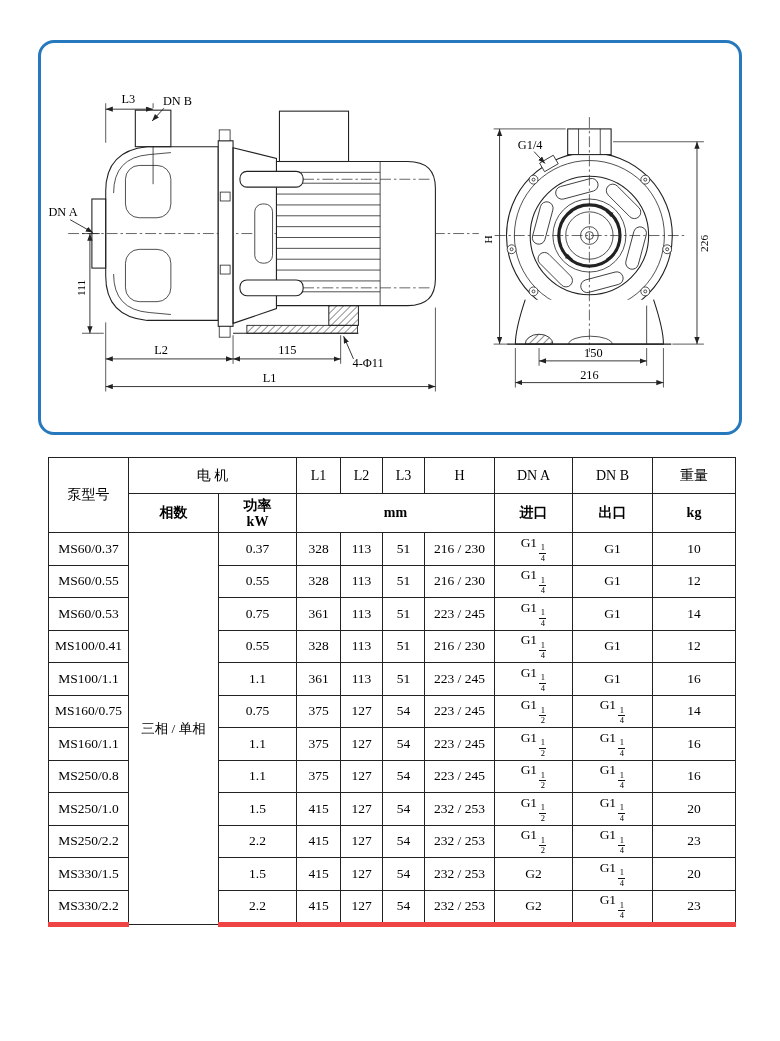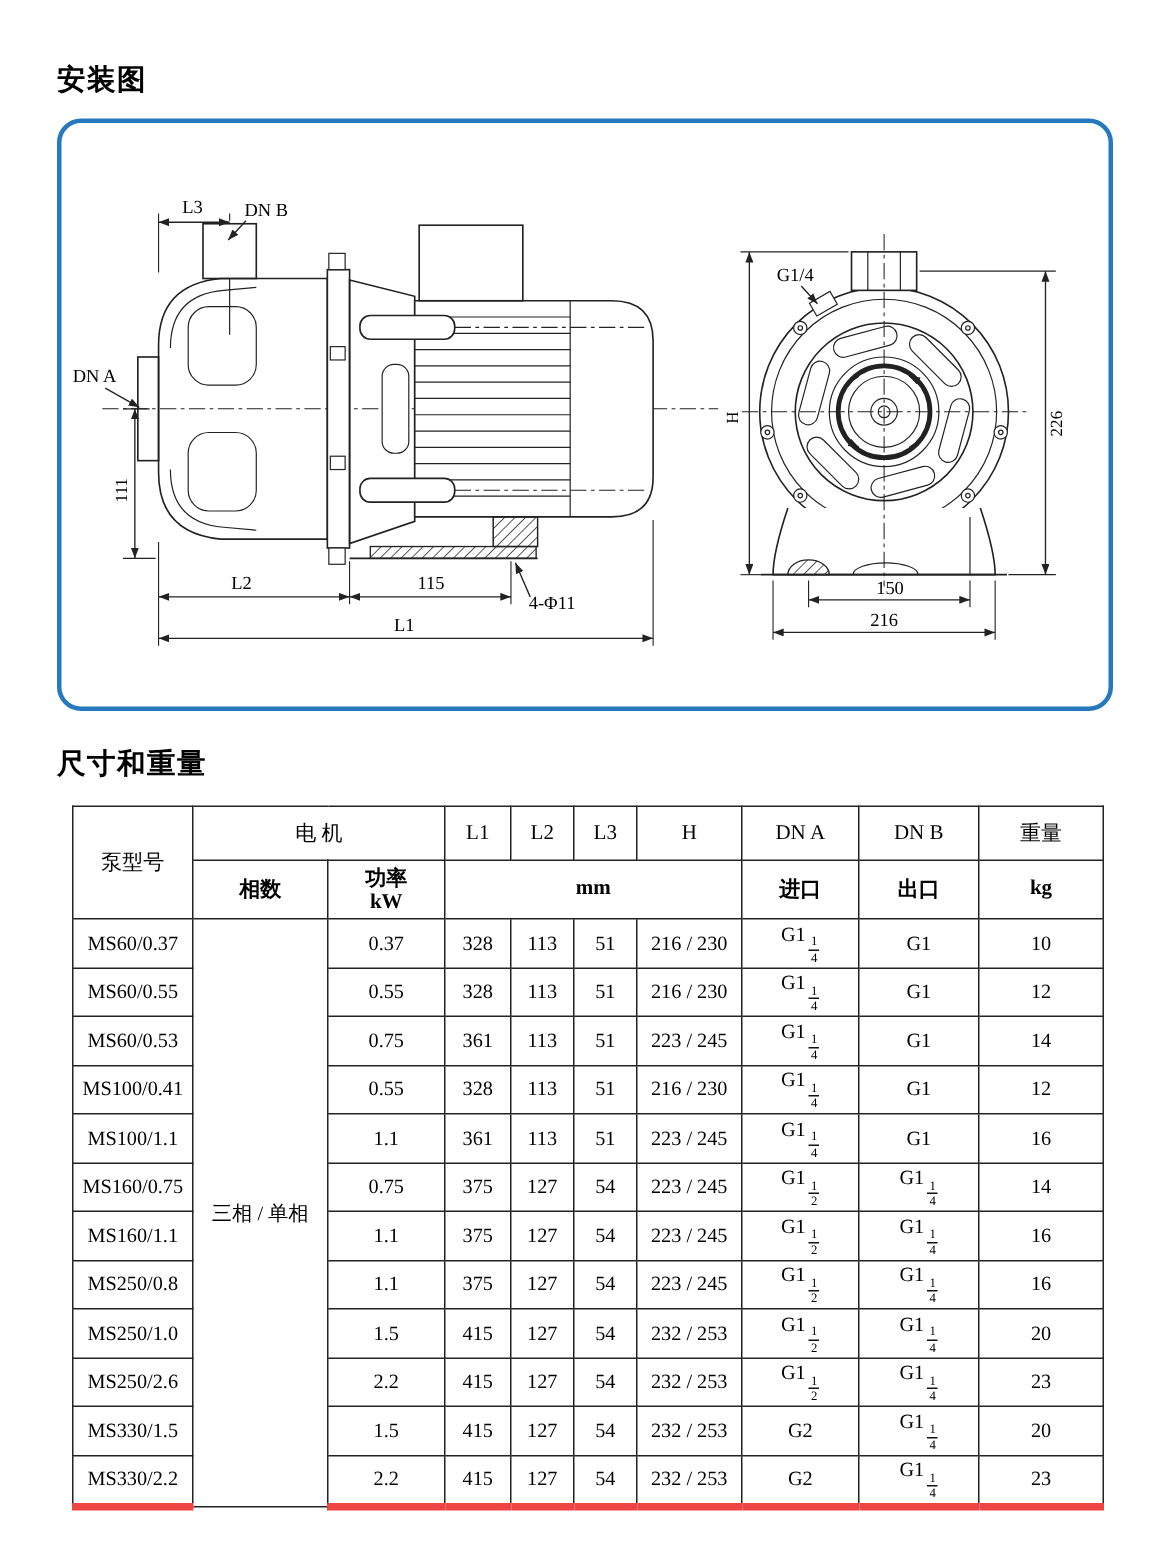--- a/index.html
+++ b/index.html
@@ -29,21 +29,20 @@
   .dim{fill:none;stroke:#222;stroke-width:0.9;marker-start:url(#mS);marker-end:url(#mE);}
   .ldr{fill:none;stroke:#222;stroke-width:0.9;marker-end:url(#mE);}
   .t{font-family:"Liberation Serif",serif;font-size:11.5px;fill:#000;}
   .t2{font-family:"Liberation Serif",serif;font-size:12.5px;fill:#000;}
 </style>
 </head>
 <body>
 
 <div class="page">
 
-  <h2 class="sec-title">安装图</h2>
 
   <div class="diagram-box" style="border-color: rgb(39, 121, 189);">
     <svg width="694" height="383" viewBox="0 0 700 388">
       <defs>
         <marker id="mE" markerWidth="9" markerHeight="8" refX="8" refY="3" orient="auto">
             <path d="M0,0L8,3L0,6Z" fill="#222"></path>
           </marker>
         <marker id="mS" markerWidth="9" markerHeight="8" refX="8" refY="3" orient="auto-start-reverse">
             <path d="M0,0L8,3L0,6Z" fill="#222"></path>
           </marker>
@@ -182,21 +181,20 @@
         <line class="dim" x1="501" y1="319" x2="610" y2="319"></line>
         <text class="t2" x="556" y="315" text-anchor="middle">150</text>
         <line class="ext" x1="477" y1="306" x2="477" y2="346"></line>
         <line class="ext" x1="627" y1="306" x2="627" y2="346"></line>
         <line class="dim" x1="477" y1="341" x2="627" y2="341"></line>
         <text class="t2" x="552" y="337" text-anchor="middle">216</text>
       </g>
     </svg>
   </div>
 
-  <h2 class="sec-title dims-title">尺寸和重量</h2>
 
   <table class="spec">
     <colgroup>
       <col style="width:80px">
         <col style="width:90px">
         <col style="width:78px">
       <col style="width:44px">
         <col style="width:42px">
         <col style="width:42px">
       <col style="width:70px">
@@ -362,21 +360,21 @@
               <span class="num">1</span>
               <span class="den">2</span>
             </span></td>
           <td>G1<span class="frac">
               <span class="num">1</span>
               <span class="den">4</span>
             </span></td>
           <td>20</td>
         </tr>
         <tr>
-          <td>MS250/2.6</td>
+          <td>MS250/2.2</td>
           <td>2.2</td>
           <td>415</td>
           <td>127</td>
           <td>54</td>
           <td>232 / 253</td>
           <td>G1<span class="frac">
               <span class="num">1</span>
               <span class="den">2</span>
             </span></td>
           <td>G1<span class="frac">

